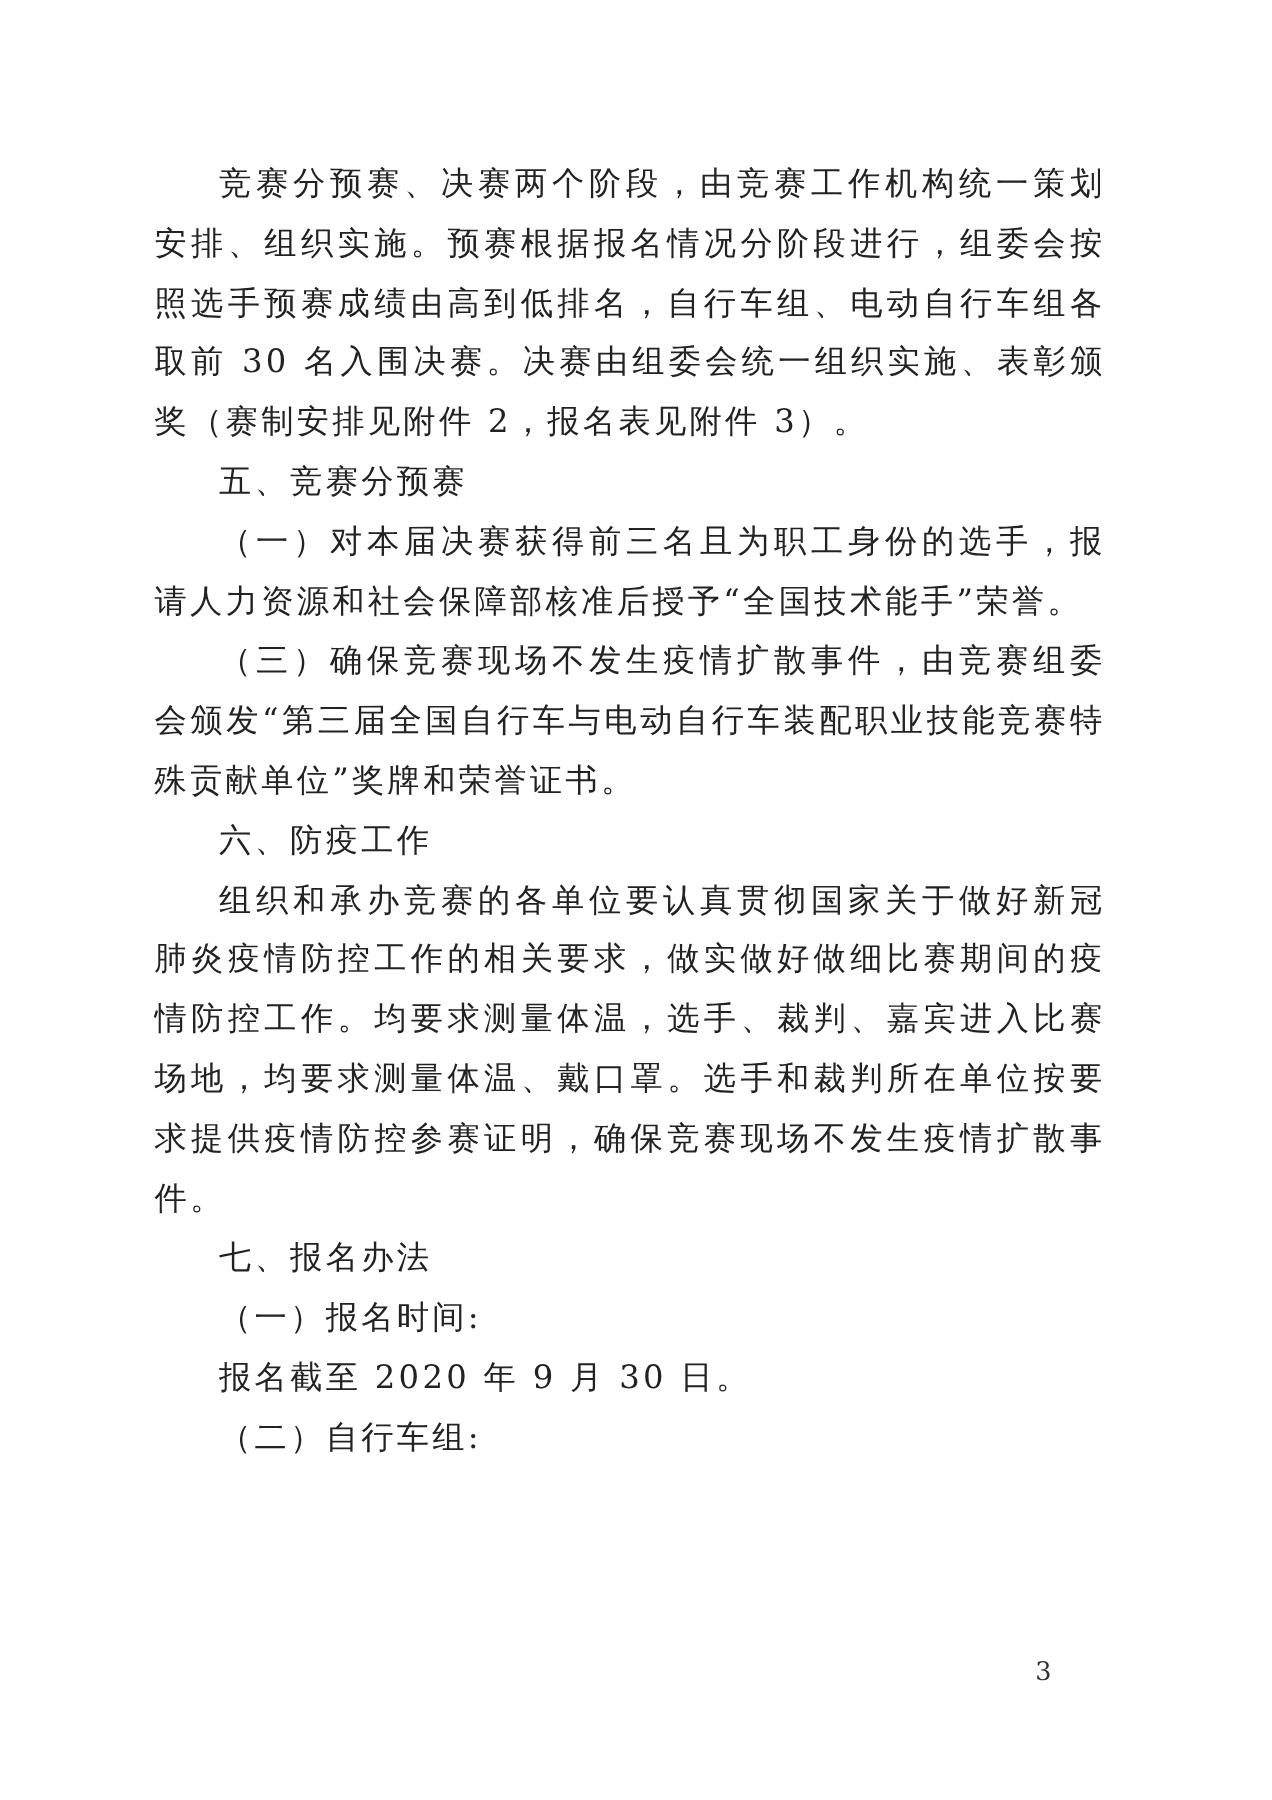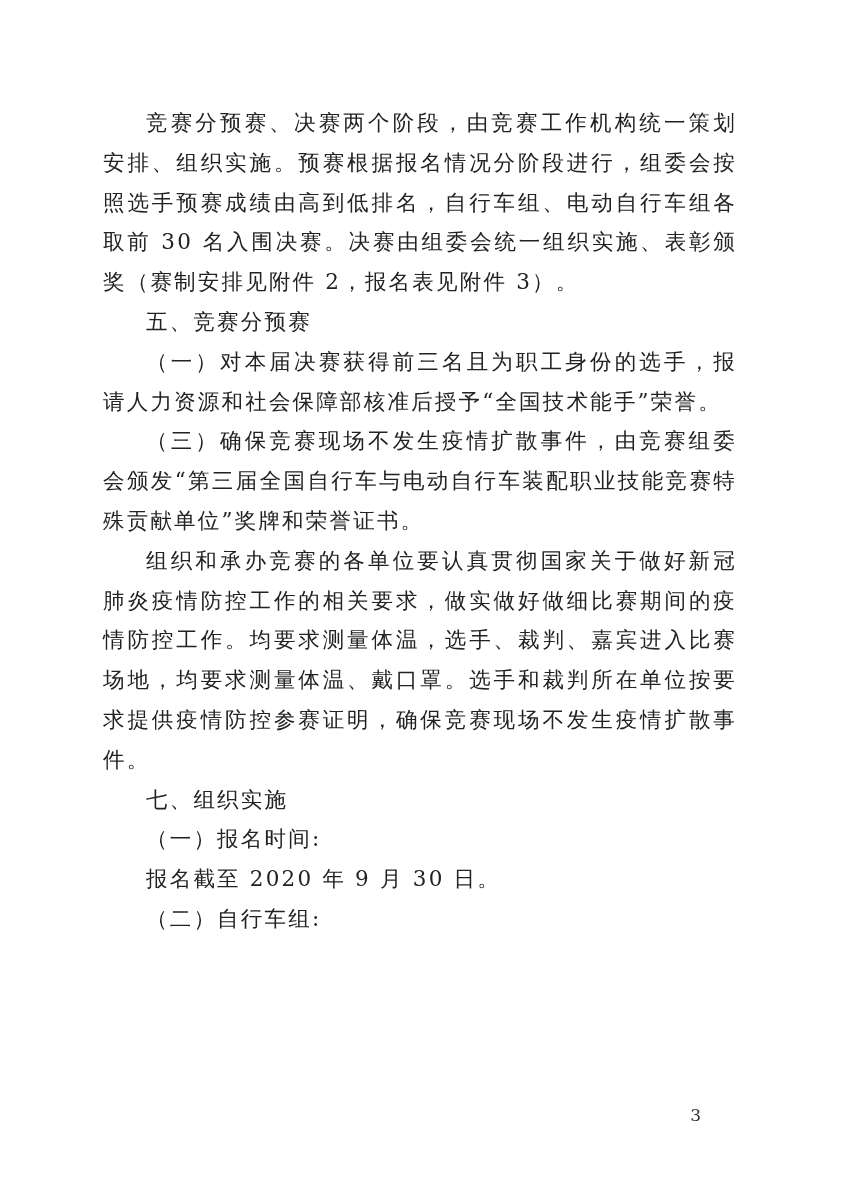--- a/index.html
+++ b/index.html
@@ -43,20 +43,21 @@
 </style>
 </head>
 <body>
 
 <div class="page">
   <div class="content">
     <p class="para">竞赛分预赛、决赛两个阶段，由竞赛工作机构统一策划安排、组织实施。预赛根据报名情况分阶段进行，组委会按照选手预赛成绩由高到低排名，自行车组、电动自行车组各取前 30 名入围决赛。决赛由组委会统一组织实施、表彰颁奖（赛制安排见附件 2，报名表见附件 3）。</p>
     <p class="para">五、竞赛分预赛</p>
     <p class="para">（一）对本届决赛获得前三名且为职工身份的选手，报请人力资源和社会保障部核准后授予“全国技术能手”荣誉。</p>
     <p class="para">（三）确保竞赛现场不发生疫情扩散事件，由竞赛组委会颁发“第三届全国自行车与电动自行车装配职业技能竞赛特殊贡献单位”奖牌和荣誉证书。</p>
+    <p class="para">六、防疫工作</p>
     <p class="para">组织和承办竞赛的各单位要认真贯彻国家关于做好新冠肺炎疫情防控工作的相关要求，做实做好做细比赛期间的疫情防控工作。均要求测量体温，选手、裁判、嘉宾进入比赛场地，均要求测量体温、戴口罩。选手和裁判所在单位按要求提供疫情防控参赛证明，确保竞赛现场不发生疫情扩散事件。</p>
-    <p class="para">七、组织实施</p>
+    <p class="para">七、报名办法</p>
     <p class="para">（一）报名时间:</p>
     <p class="para">报名截至 2020 年 9 月 30 日。</p>
     <p class="para">（二）自行车组:</p>
   </div>
   <div class="page-number">3</div>
 </div>
 
 </body></html>

